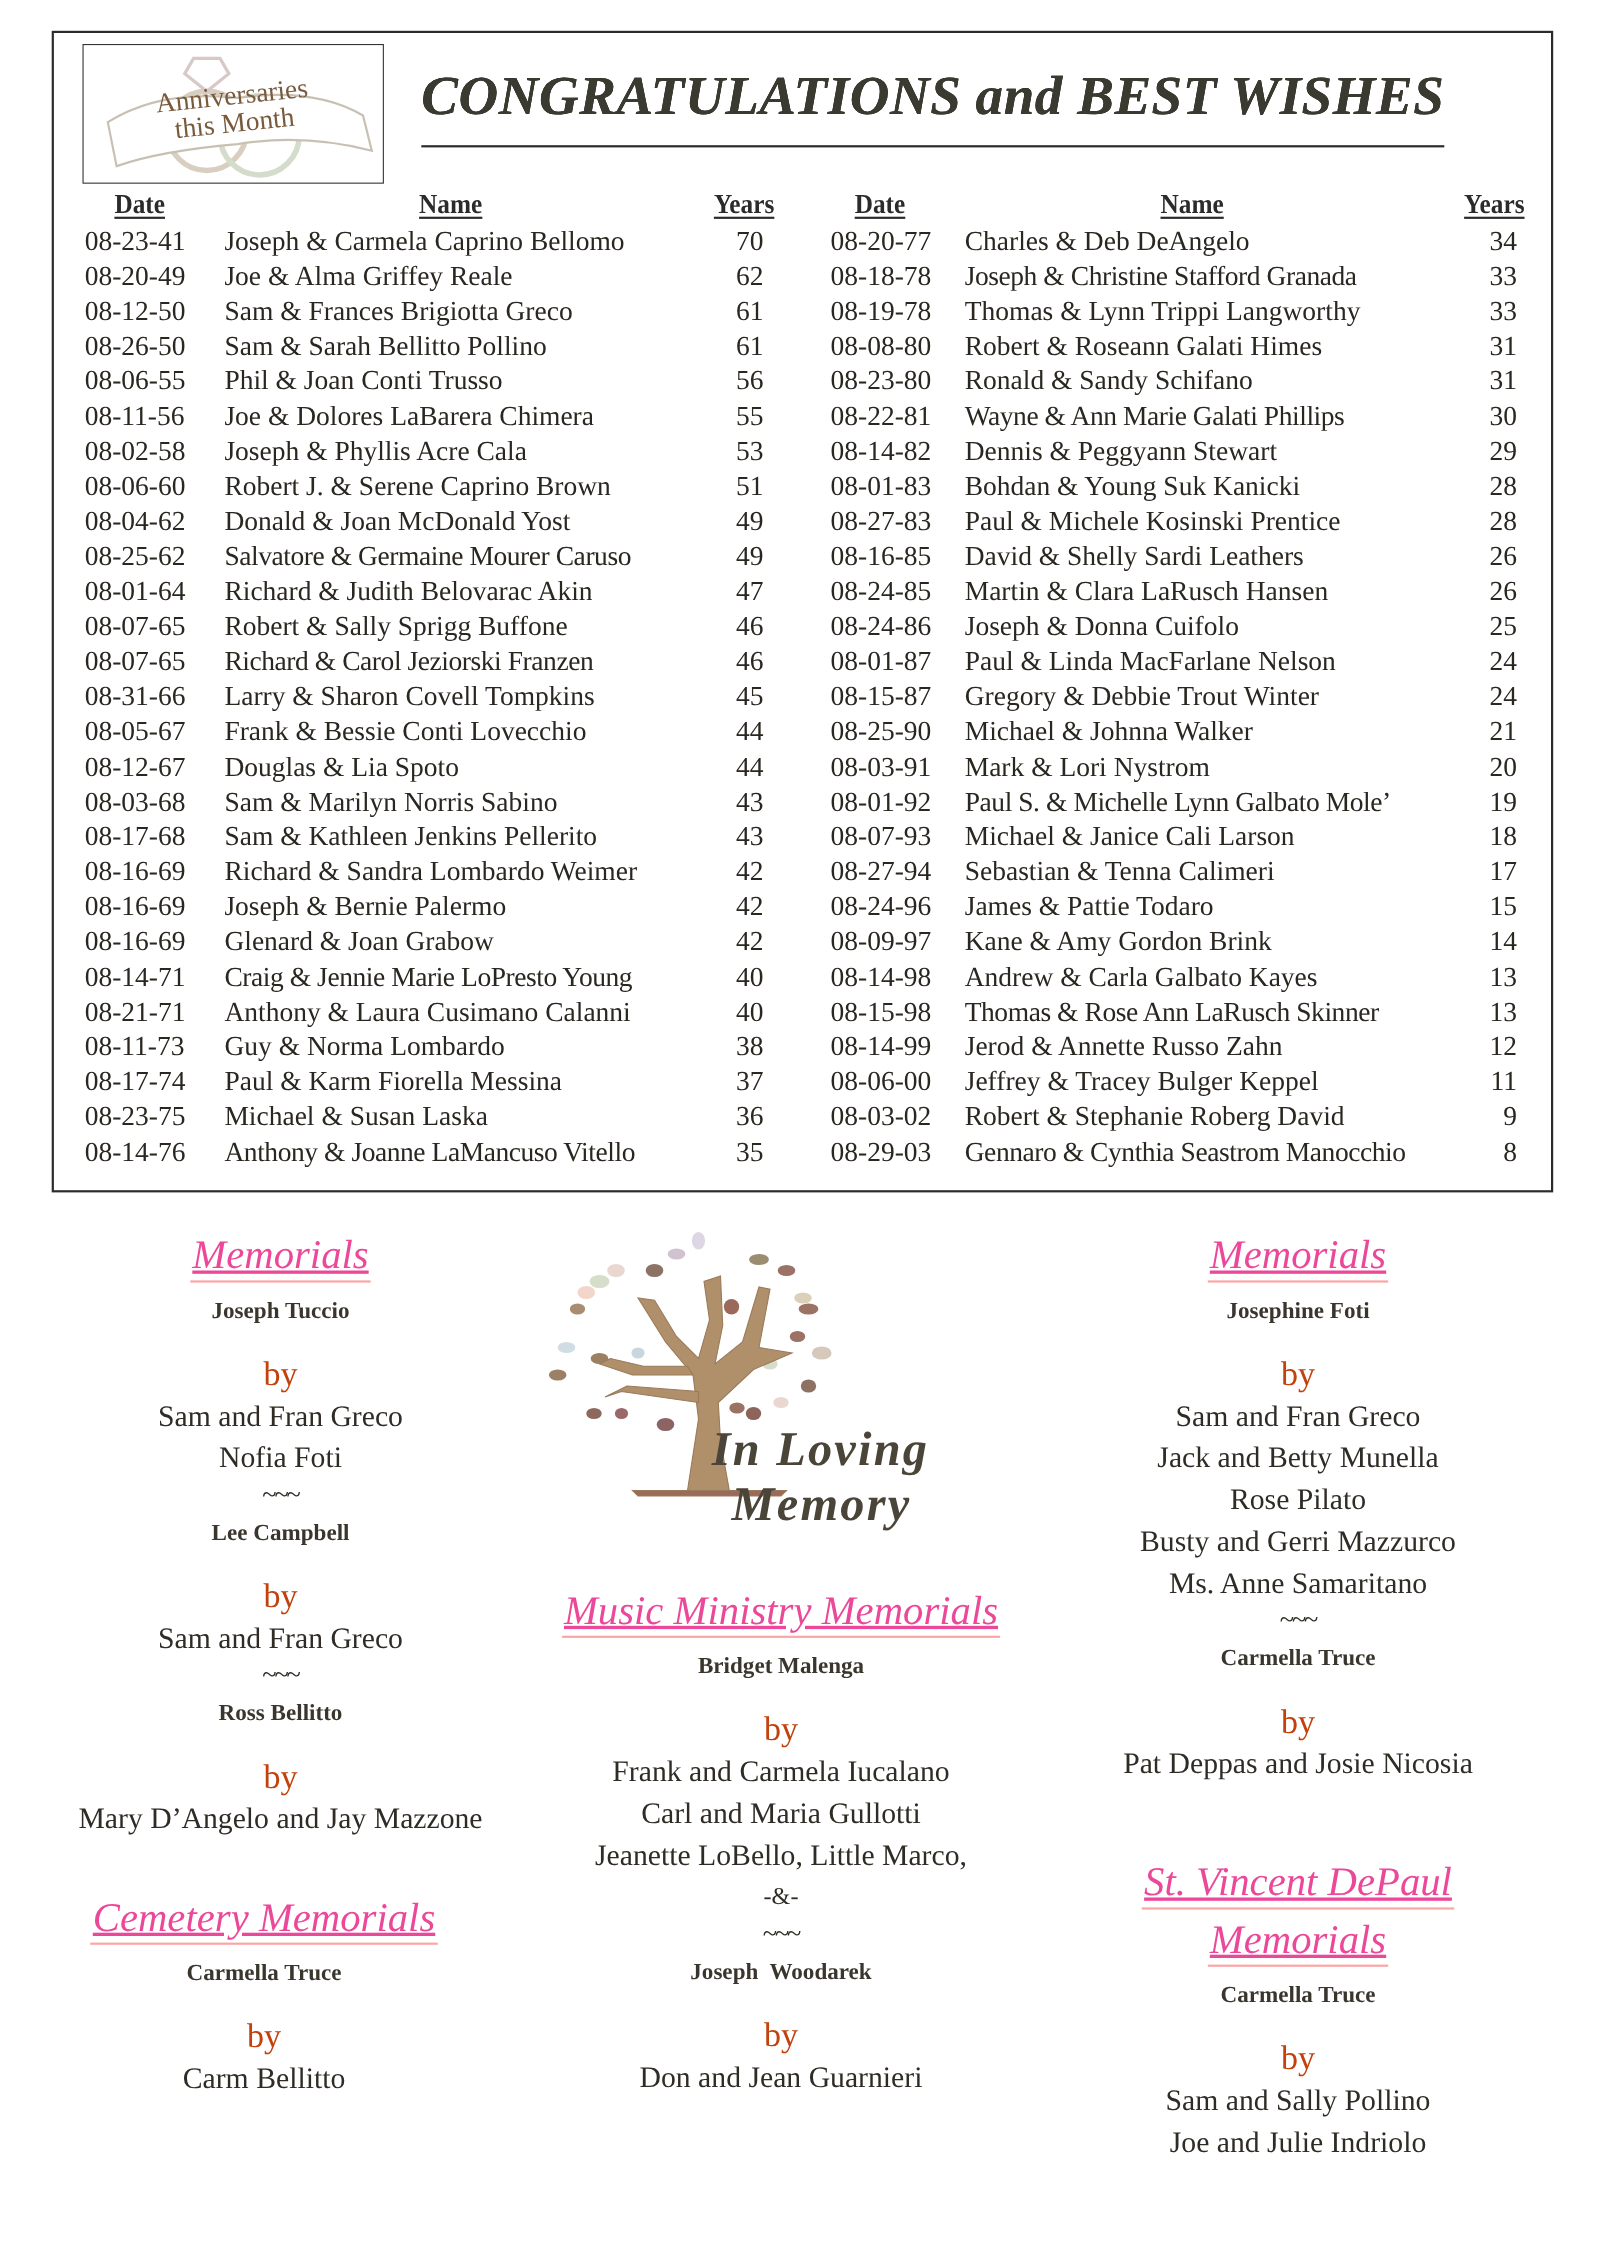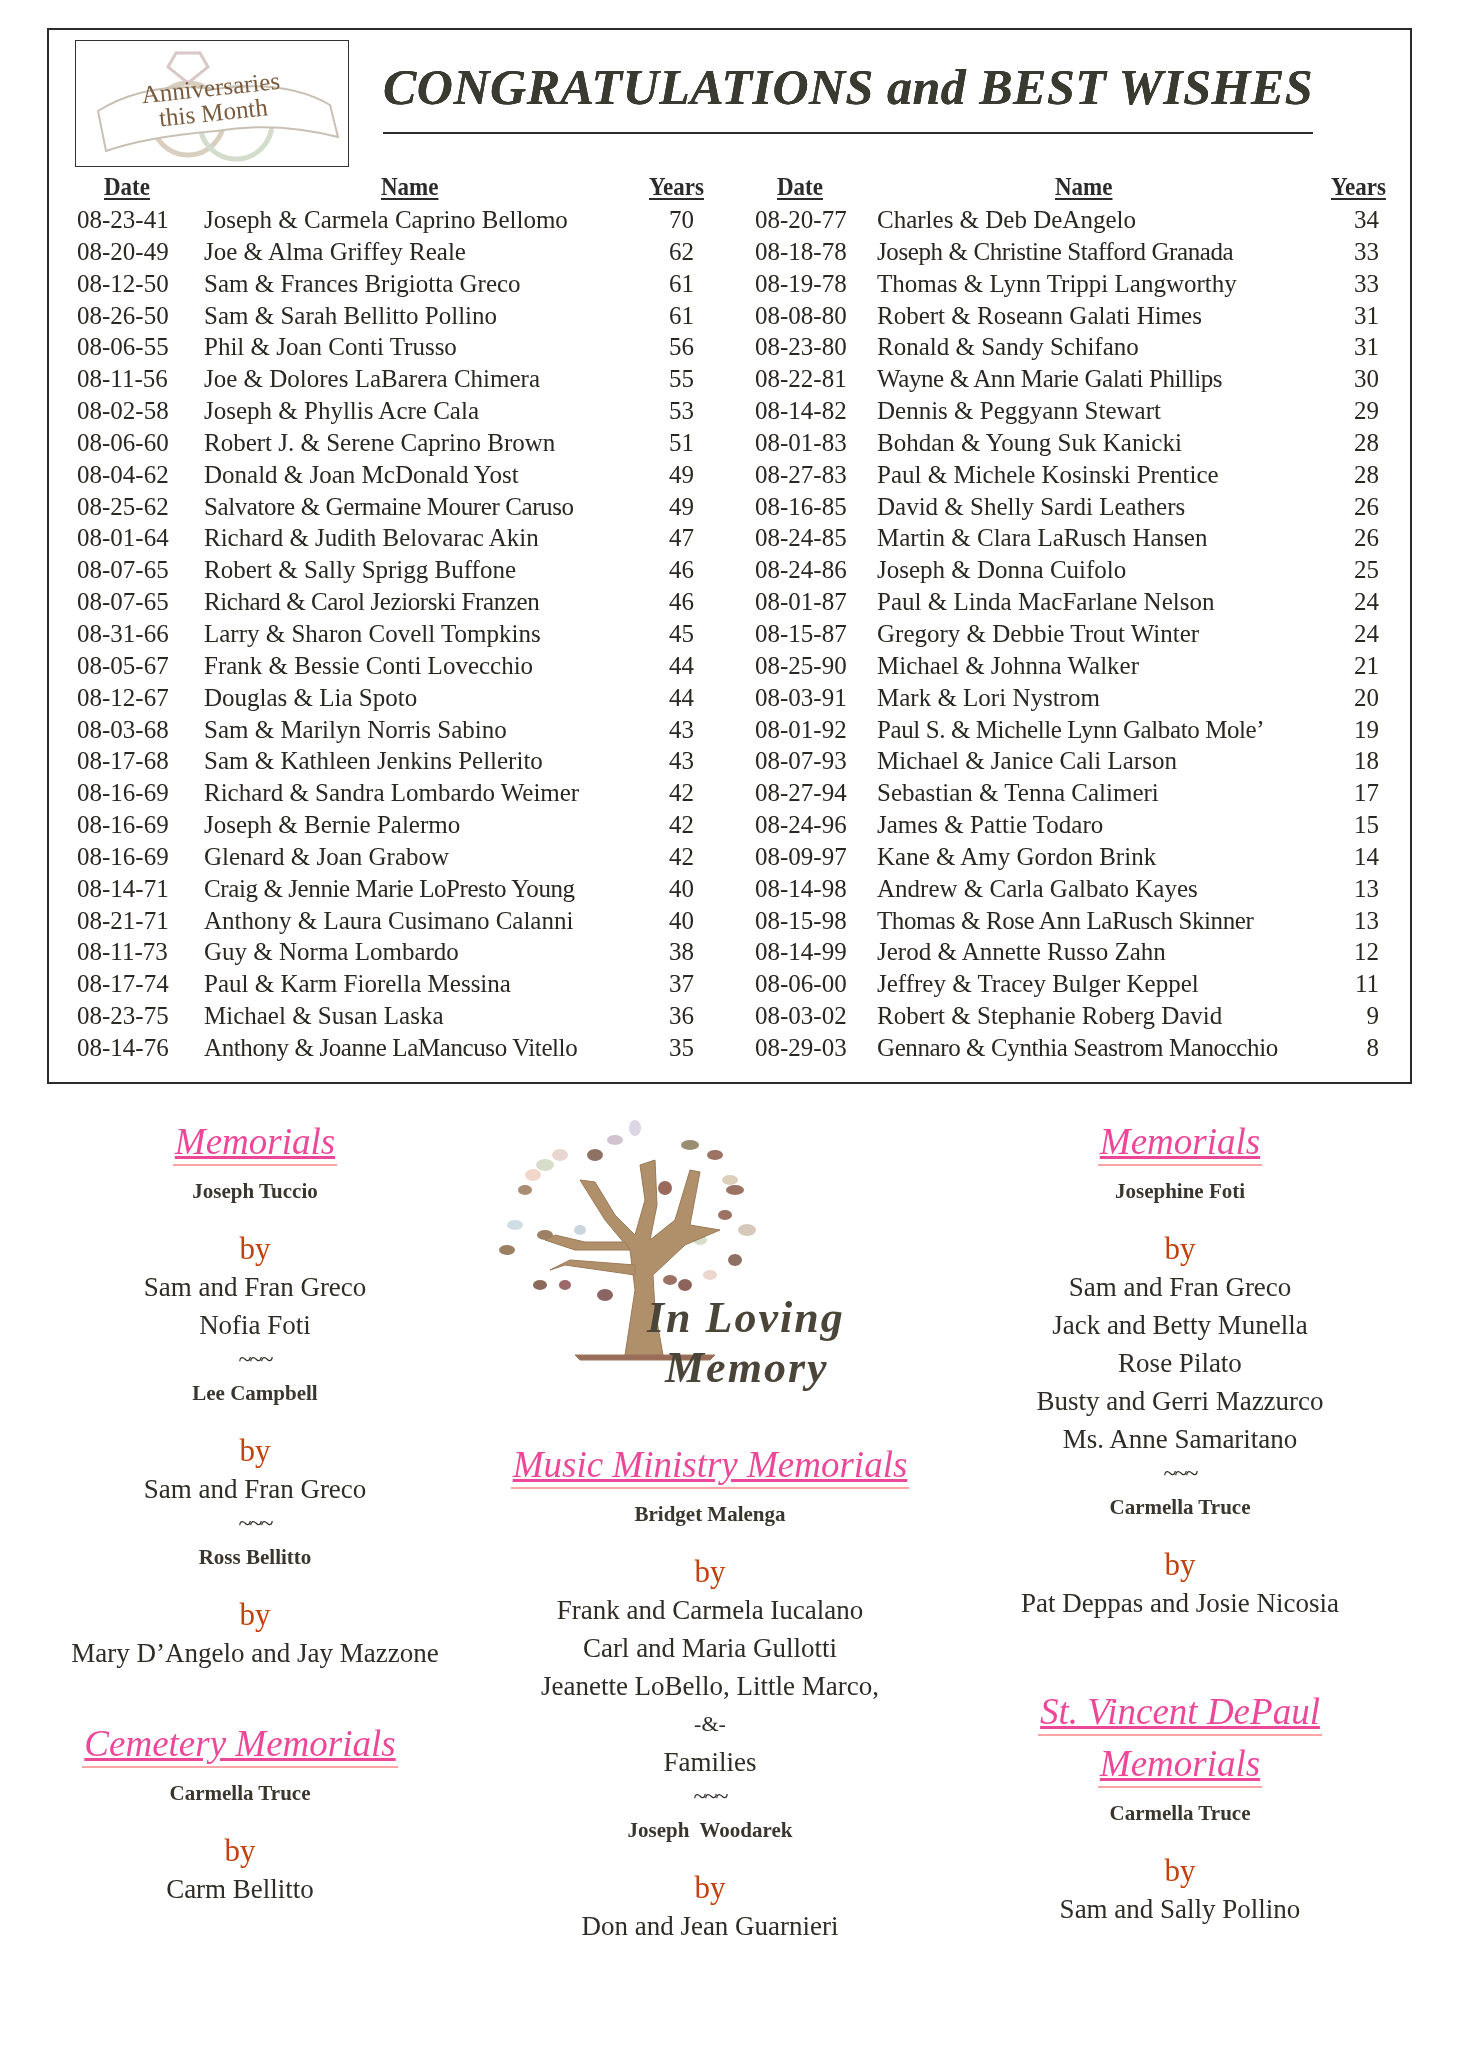--- a/index.html
+++ b/index.html
@@ -459,21 +459,20 @@
 
 <div class="mem-col" style="left:470px; top:1443px; width:480px;">
   <div class="sec-title">Music Ministry Memorials</div>
   <div>
     <div class="honoree">Bridget Malenga</div>
     <div class="by">by</div>
     <div class="donor">Frank and Carmela Iucalano</div>
     <div class="donor">Carl and Maria Gullotti</div>
     <div class="donor">Jeanette LoBello, Little Marco,</div>
     <div class="donor" style="font-size:22px;">-&amp;-</div>
-    <div class="donor">Families</div>
   </div>
   <div class="sep">~~~</div>
   <div>
     <div class="honoree" style="white-space:pre;">Joseph  Woodarek</div>
     <div class="by">by</div>
     <div class="donor">Don and Jean Guarnieri</div>
   </div>
 </div>
 
 <div class="mem-col" style="left:970px; top:1120px; width:420px;">
@@ -495,14 +494,15 @@
   </div>
 </div>
 
 <div class="mem-col" style="left:980px; top:1690px; width:400px;">
   <div class="sec-title">St. Vincent DePaul</div><br>
   <div class="sec-title">Memorials</div>
   <div>
     <div class="honoree">Carmella Truce</div>
     <div class="by">by</div>
     <div class="donor">Sam and Sally Pollino</div>
+    <div class="donor">Joe and Julie Indriolo</div>
   </div>
 </div>
 
 </body></html>

